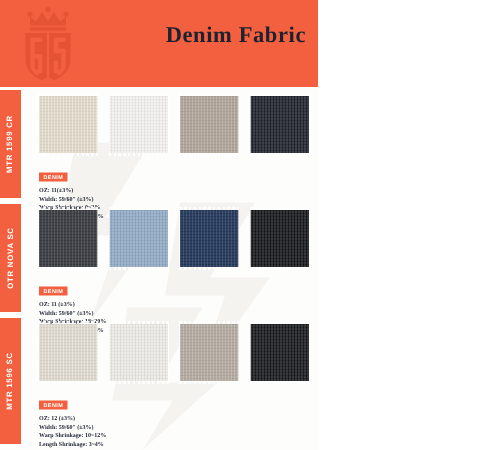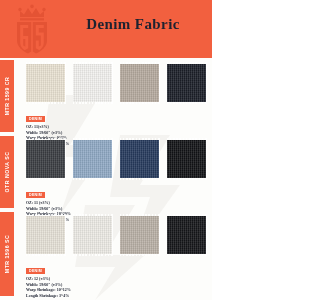--- a/index.html
+++ b/index.html
@@ -16,21 +16,21 @@
     position:absolute;left:0;top:0;width:212px;height:58px;
     background:#f2603f;
   }
   .logo{
     position:absolute;left:8px;top:4px;width:48px;height:50px;
     opacity:.55;
   }
   .logo svg{display:block;}
   .title{
     position:absolute;left:62px;top:16px;width:142px;
-    text-align:center;
+    text-align:right;
     font-family:"Liberation Serif", serif;
     font-weight:bold;
     font-size:15px;
     letter-spacing:.4px;
     color:#1d2230;
     white-space:nowrap;
   }
 
   
   .sidetab{

